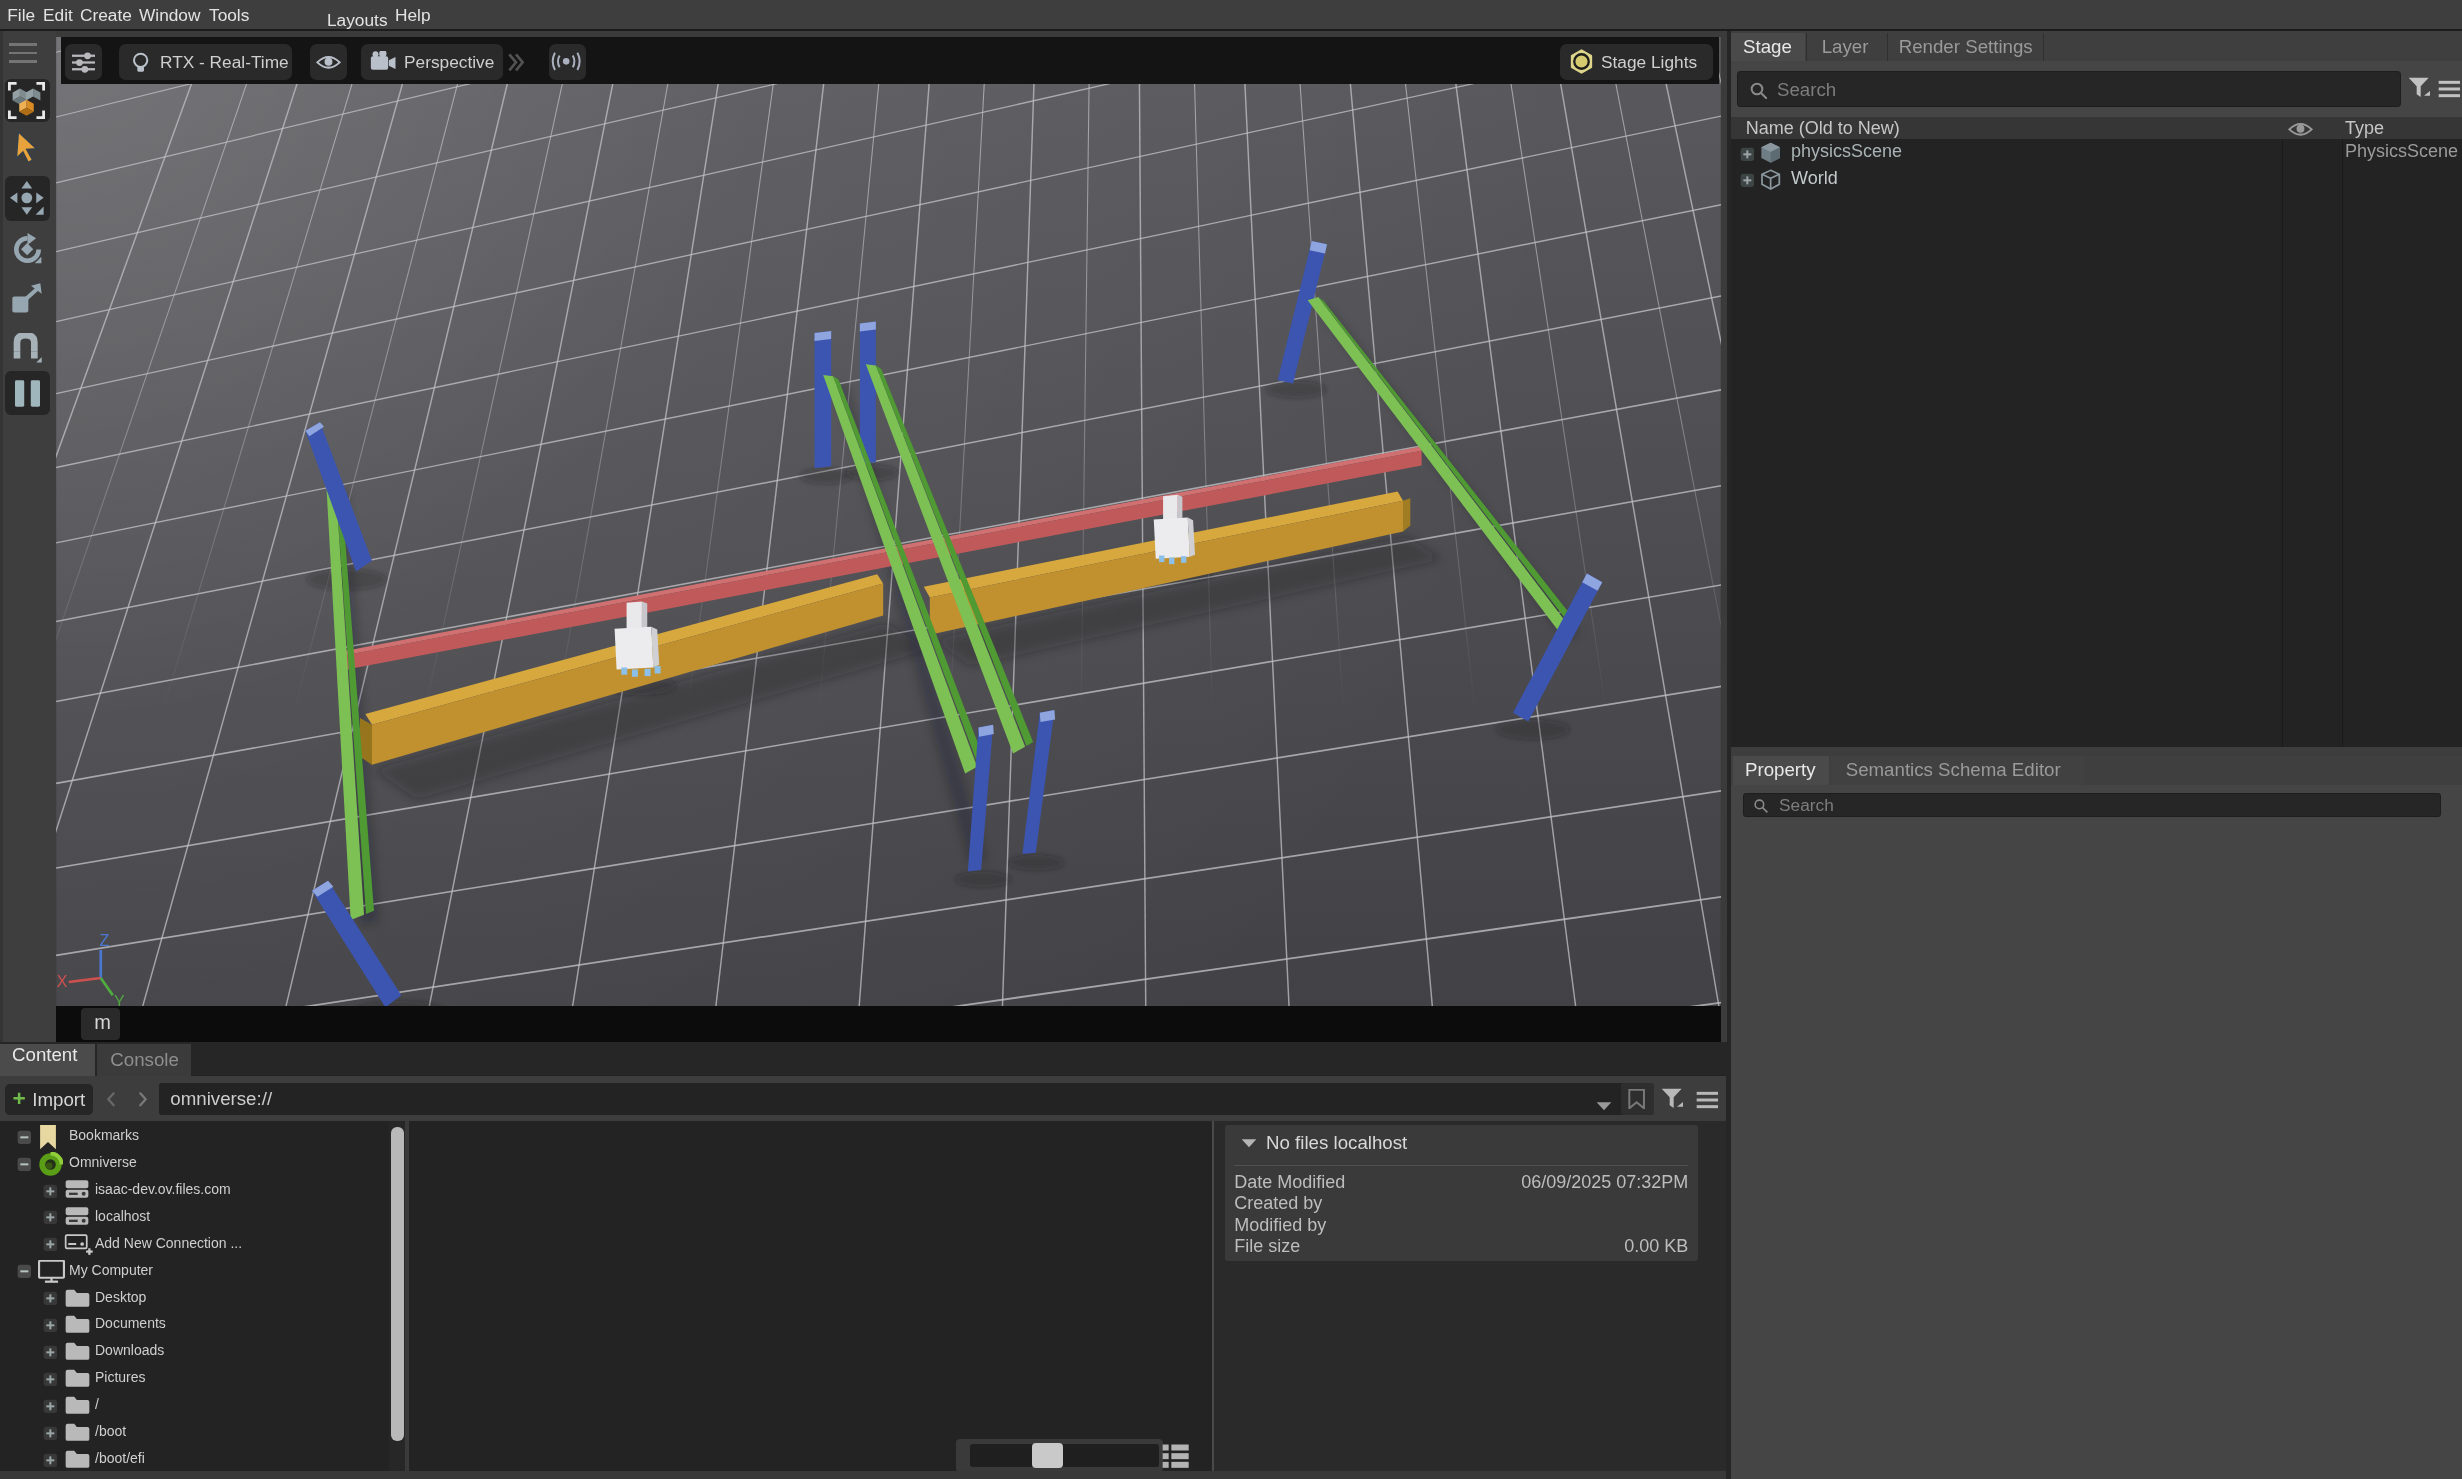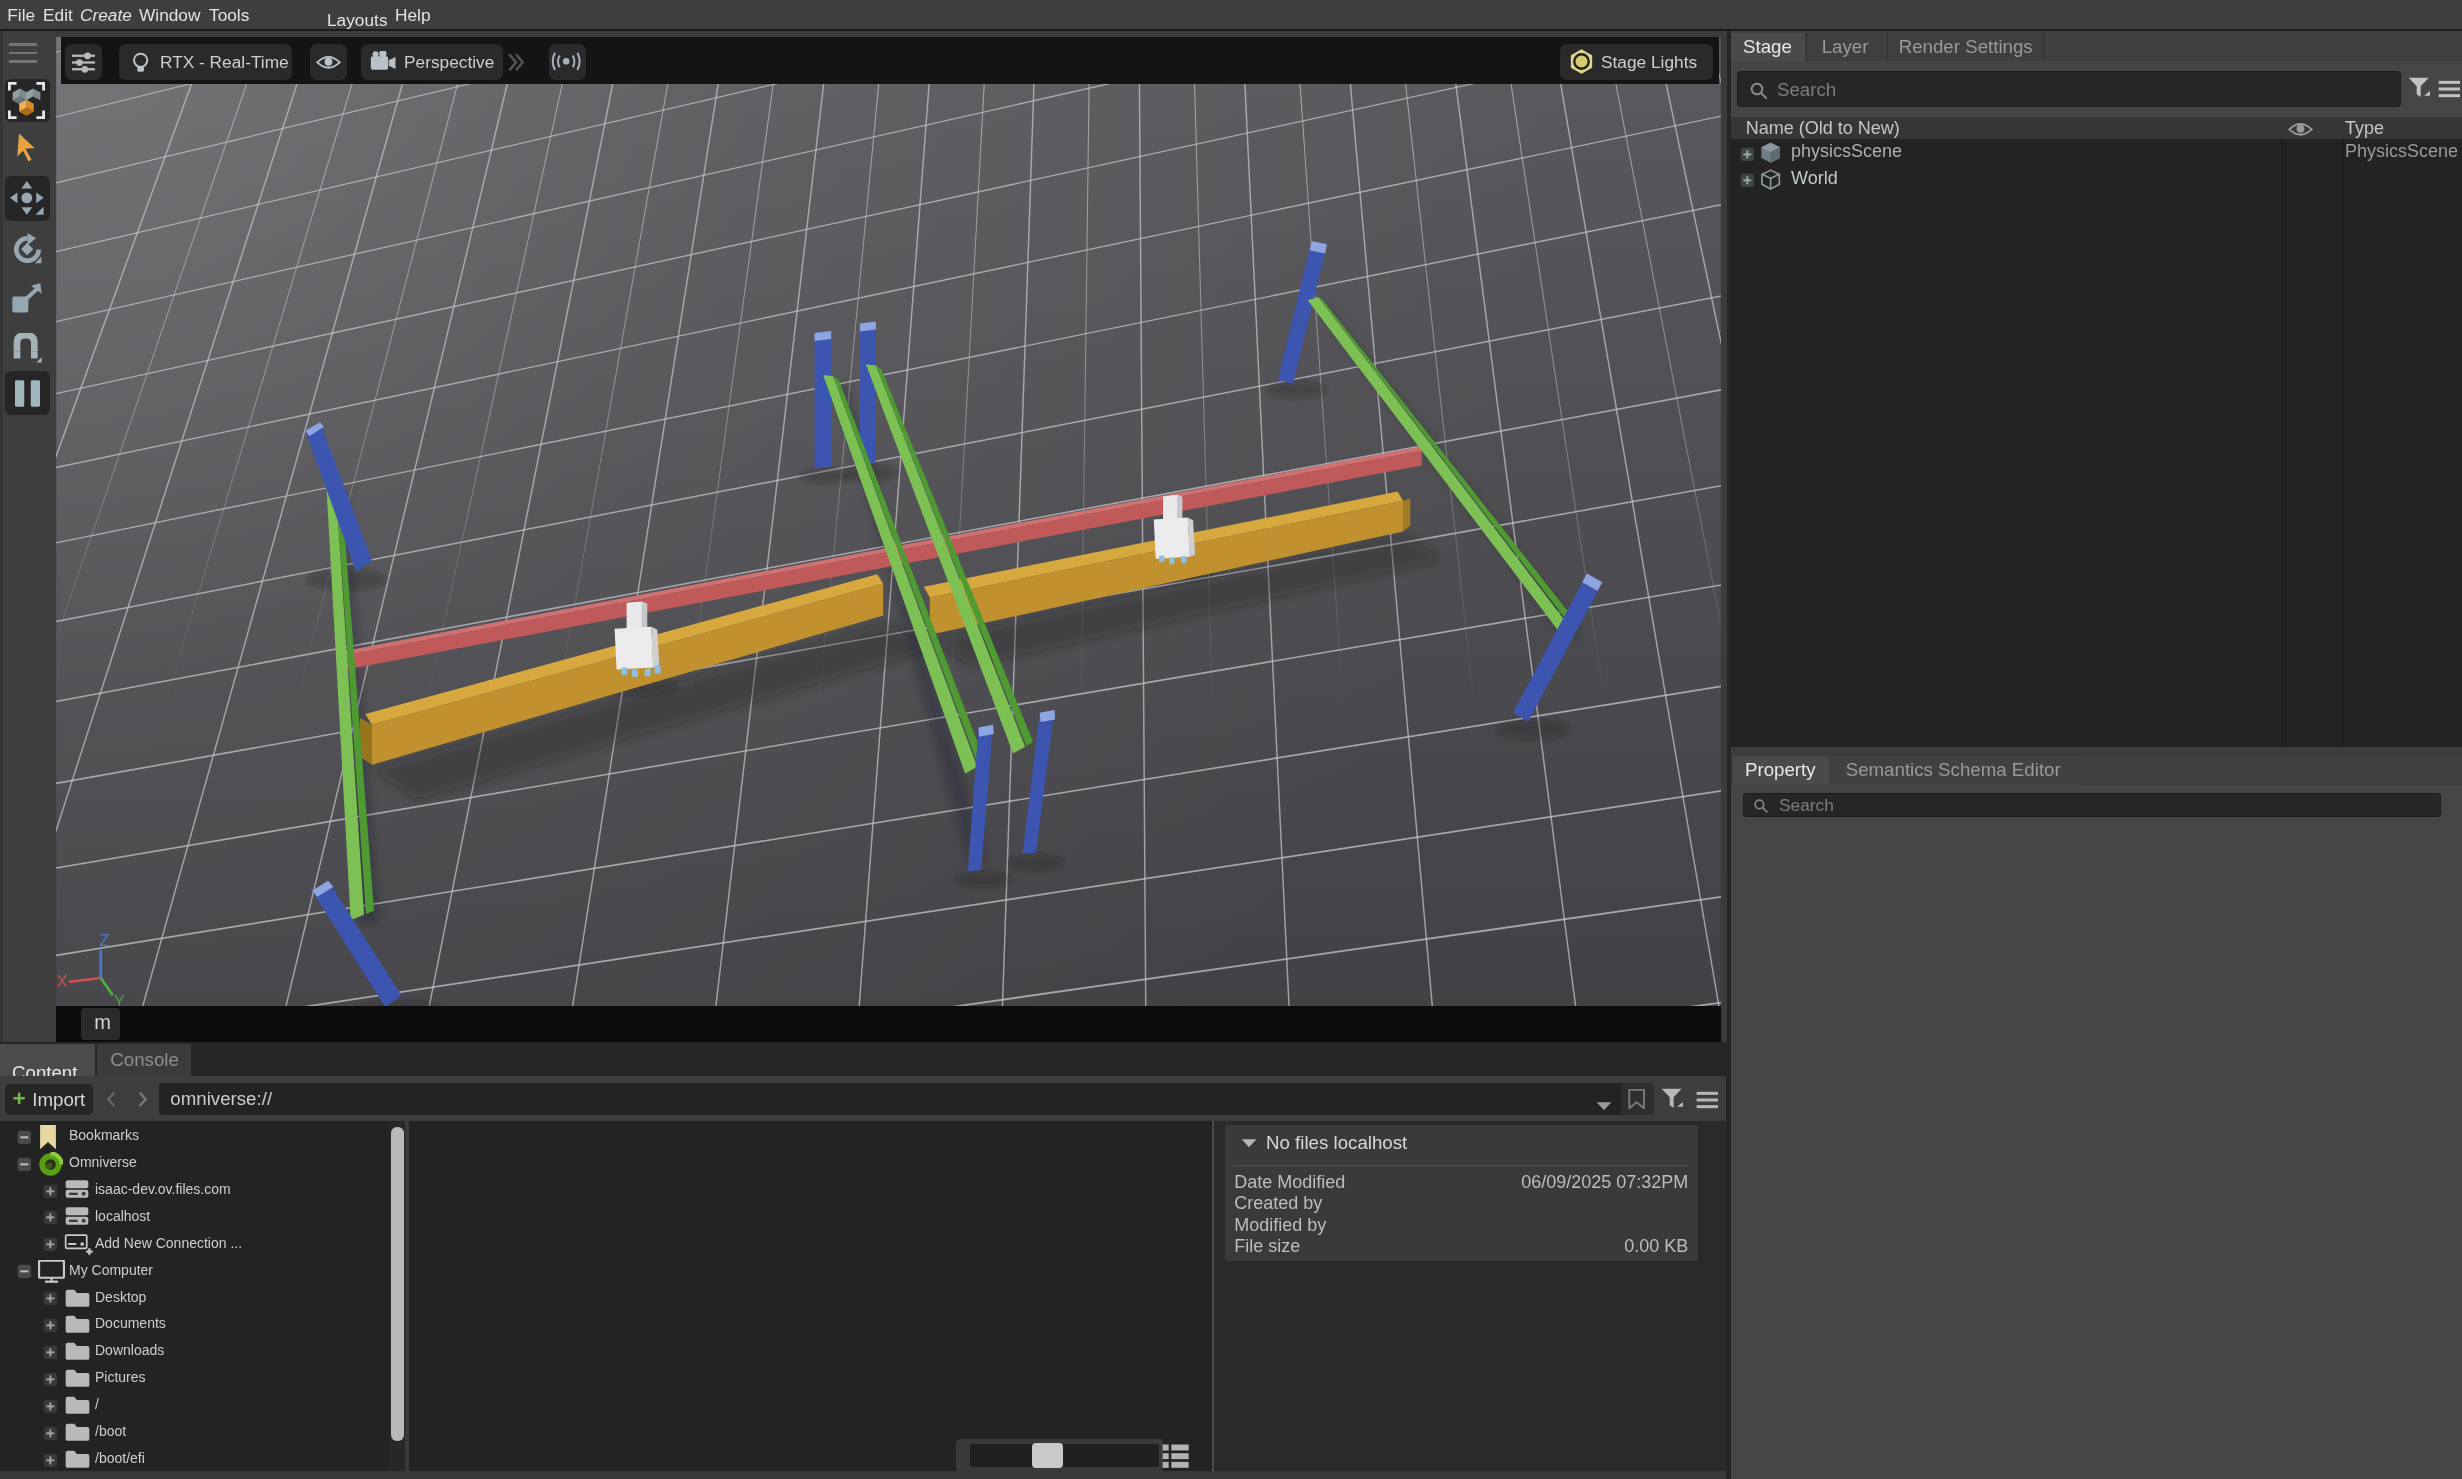--- a/index.html
+++ b/index.html
@@ -1,17 +1,17 @@
 <!DOCTYPE html>
 <html style="font-size:10.7px"><head><meta charset="utf-8"><style>html,body{margin:0;padding:0;background:#1e1e1e;font-family:"Liberation Sans",sans-serif;}*{box-sizing:border-box;}span{white-space:nowrap;}#root{position:relative;width:2462px;height:1479px;overflow:hidden;background:#1e1e1e;padding-left:14px;}</style></head><body>
 <div id="root">
     <div style="position:absolute;left:0;top:0;width:2462px;height:29px;background:#3e3e3e;color:#e3e3e3;font-size:17.3px;">
       <span style="position:absolute;left:7.3px;top:4.7px;">File</span>
       <span style="position:absolute;left:43px;top:4.7px;">Edit</span>
-      <span style="position:absolute;left:80px;top:4.7px;font-style:italic;">Create</span>
+      <span style="position:absolute;left:80px;top:4.7px;">Create</span>
       <span style="position:absolute;left:139px;top:4.7px;">Window</span>
       <span style="position:absolute;left:209px;top:4.7px;">Tools</span>
       <span style="position:absolute;left:259px;top:4.7px;margin-top:48px;">Utilities</span>
       <span style="position:absolute;left:327px;top:10px;">Layouts</span>
       <span style="position:absolute;left:395px;top:4.7px;">Help</span>
     </div>
     <div style="position:absolute;left:0;top:29px;width:2462px;height:2px;background:#1c1c1c;"></div>
     <div style="position:absolute;left:0;top:31px;width:56px;height:1011px;background:#3e3e3e;"></div>
     <div style="position:absolute;left:0;top:31px;width:2.7px;height:1011px;background:#343434;"></div>
     <div style="position:absolute;left:0;top:31px;width:56px;height:47px;">
@@ -360,21 +360,21 @@
     <div style="position:absolute;left:1743px;top:793px;width:698px;height:24px;background:#262626;border:0.7px solid #1d1d1d;border-radius:2.7px;color:#7d7d7d;font-size:17.3px;">
       <div style="position:absolute;left:9.3px;top:4px;transform:scale(0.8);transform-origin:0 0;"><svg width="18.7" height="18.7" viewBox="0 0 28 28" style="">
           <circle cx="12" cy="12" r="8" fill="none" stroke="#8a8a8a" stroke-width="3"></circle>
           <line x1="18" y1="18" x2="27" y2="27" stroke="#8a8a8a" stroke-width="3"></line>
         </svg></div>
       <span style="position:absolute;left:35px;top:1.3px;">Search</span>
     </div>
     <div style="position:absolute;left:0;top:1042px;width:1726px;height:437px;background:#232323;"></div>
     <div style="position:absolute;left:0;top:1042px;width:1726px;height:33px;background:#262626;"></div>
     <div style="position:absolute;left:0;top:1044px;width:95px;height:32px;background:#4b4b4b;color:#e8e8e8;font-size:18.7px;">
-      <span style="position:absolute;left:12px;top:18px;">Content</span>
+      <span style="position:absolute;left:12px;top:0;">Content</span>
     </div>
     <div style="position:absolute;left:97px;top:1044px;width:94px;height:32px;background:#3b3b3b;color:#8f8f8f;font-size:18.7px;">
       <span style="position:absolute;left:13.3px;top:4.7px;">Console</span>
     </div>
     <div style="position:absolute;left:0;top:1076px;width:1726px;height:45px;background:#3d3d3d;"></div>
     <div style="position:absolute;left:5.3px;top:1084px;width:88px;height:31px;background:#262626;border-radius:4.7px;color:#d6d6d6;font-size:18.7px;">
       <span style="position:absolute;left:7.3px;top:1.3px;color:#6fba4a;font-size:22.7px;font-weight:bold;">+</span>
       <span style="position:absolute;left:27px;top:5.3px;">Import</span>
     </div>
     <div style="position:absolute;left:107px;top:1092px;width:8px;height:14.7px;"><svg width="8" height="14.7" viewBox="0 0 12 22" style="">

